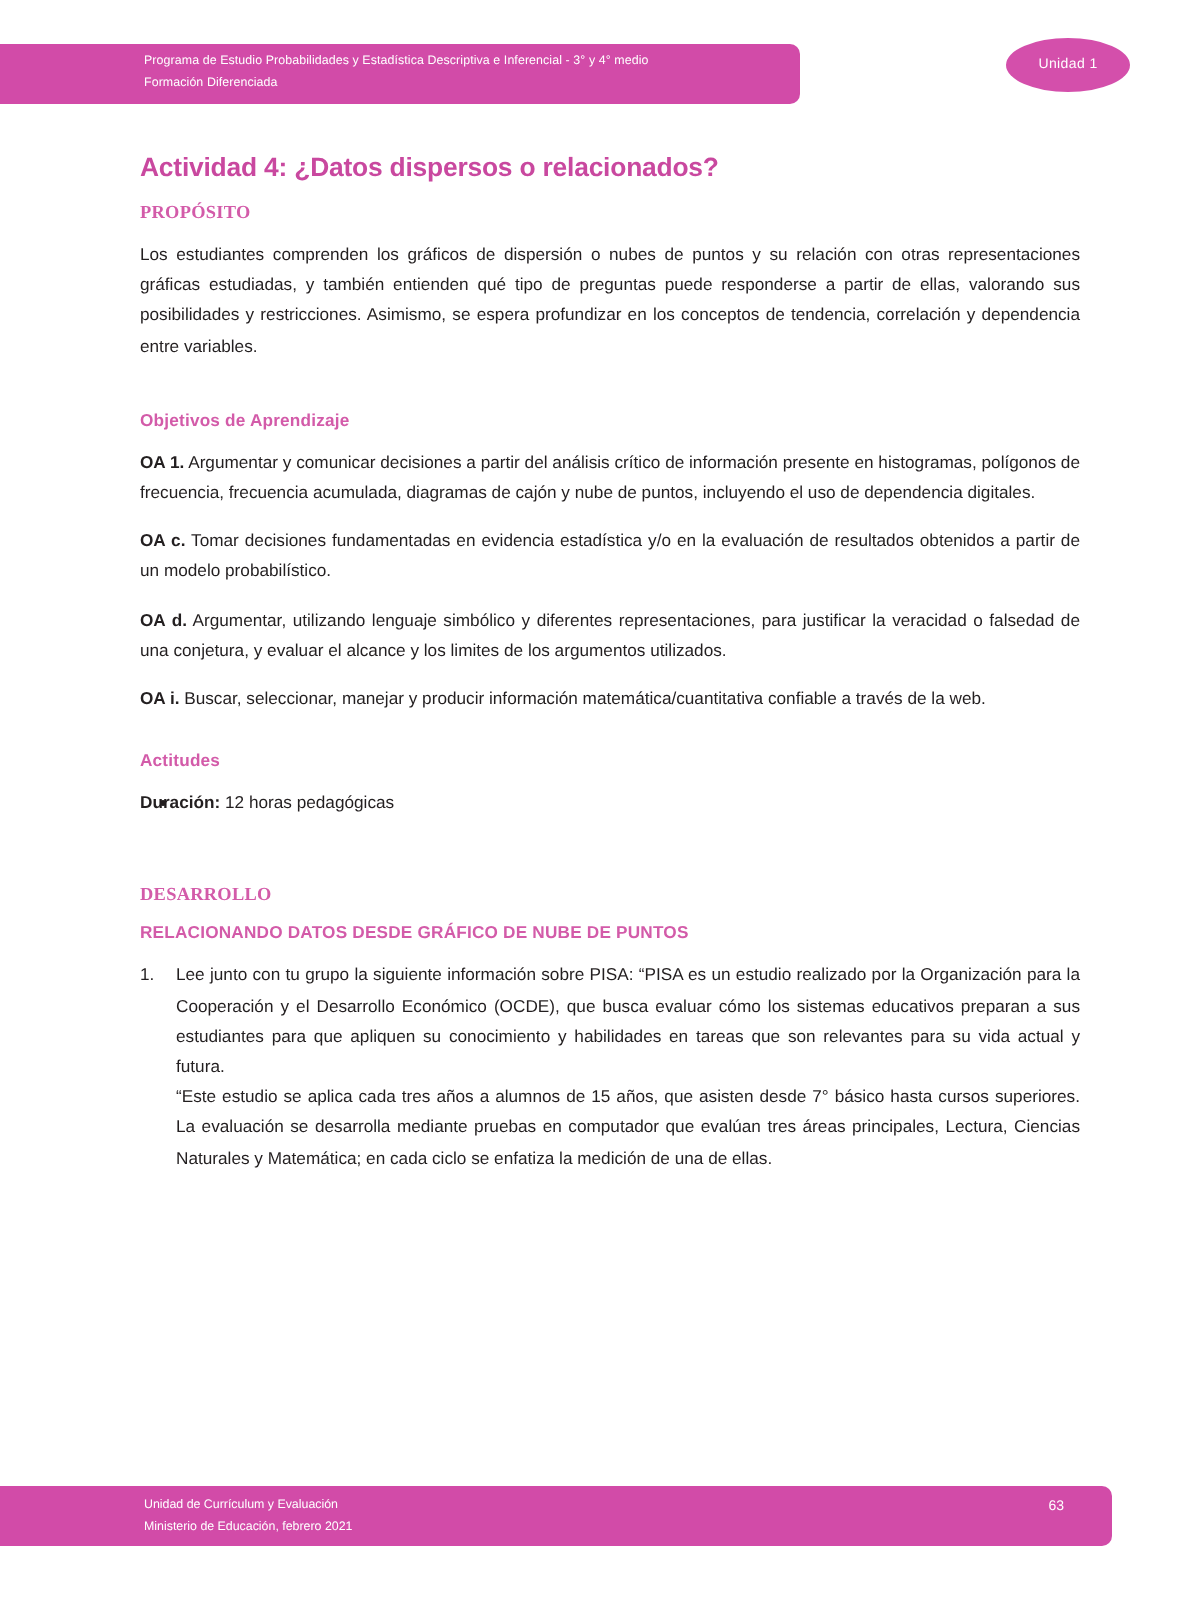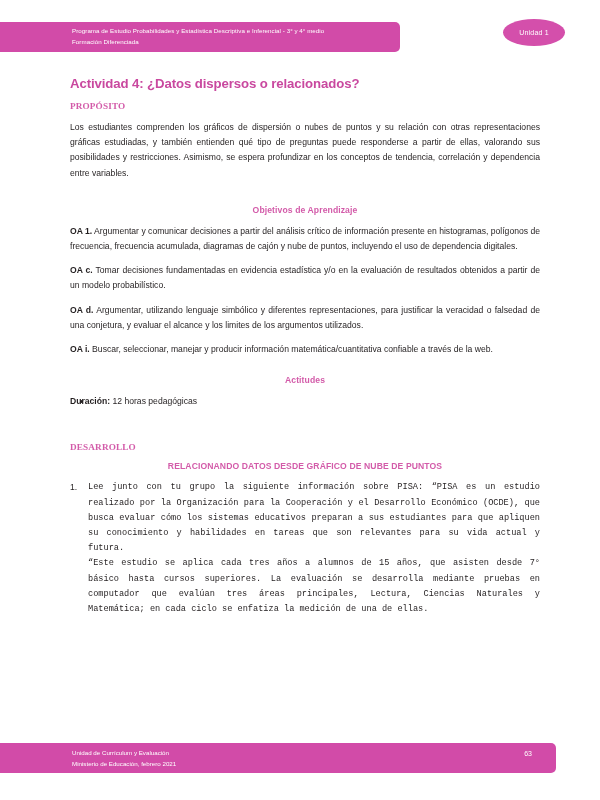--- a/index.html
+++ b/index.html
@@ -76,21 +76,20 @@
     letter-spacing: 0.15px;
     font-family: Liberation Serif, serif;
   }
 
   h3.sub-pink {
     font-size: 8.6px;
     font-weight: bold;
     color: #d35ba9;
     margin: 0 0 9px 0;
     letter-spacing: 0.1px;
-    text-align: center;
   }
 
   p.body-text {
     font-size: 8.6px;
     line-height: 15.2px;
     text-align: justify;
     margin: 0 0 9px 0;
     color: #231f20;
   }
   p.body-text:last-child { margin-bottom: 0; }
@@ -140,21 +139,20 @@
   }
   ol.num-list li .num {
     position: absolute;
     left: 0;
     top: 0;
     font-size: 8.6px;
   }
   ol.num-list li p {
     margin: 0;
     text-align: justify;
-    font-family: Liberation Mono, monospace;
   }
 
   
   .footer-band {
     position: absolute;
     left: 0;
     bottom: 27px;
     width: 556px;
     height: 30px;
     background: #d24ba8;

